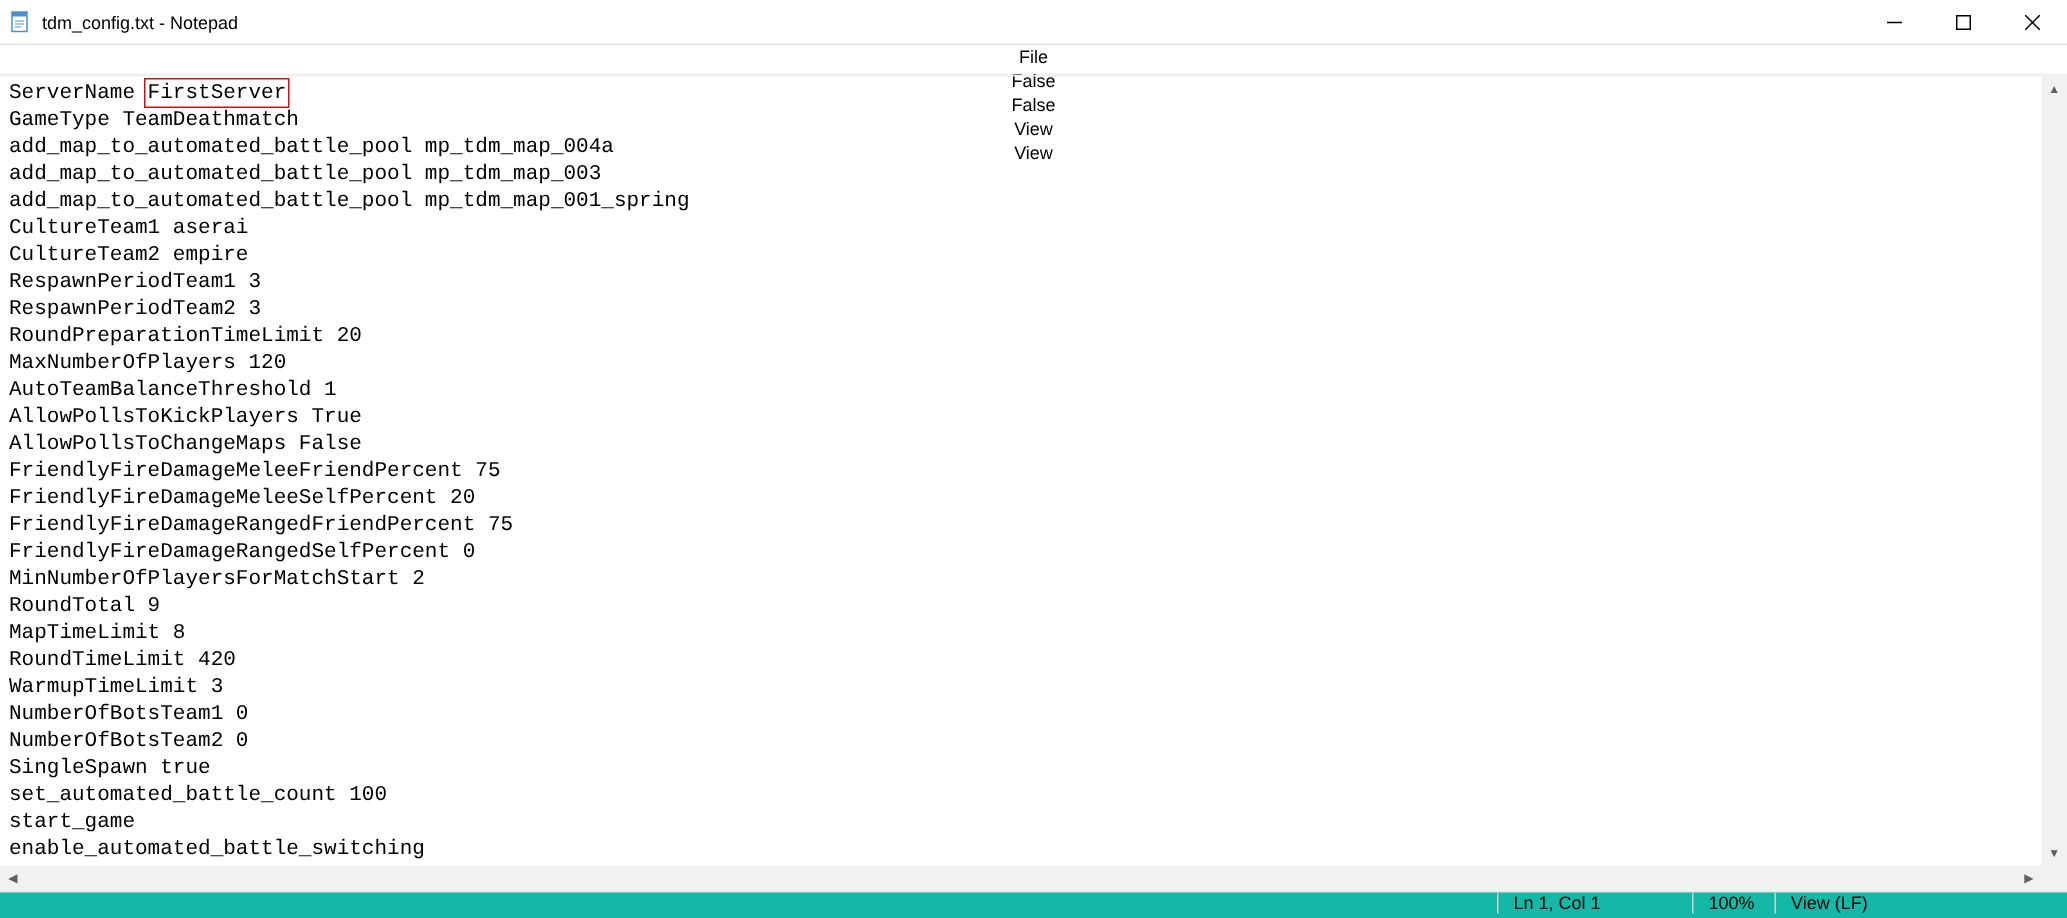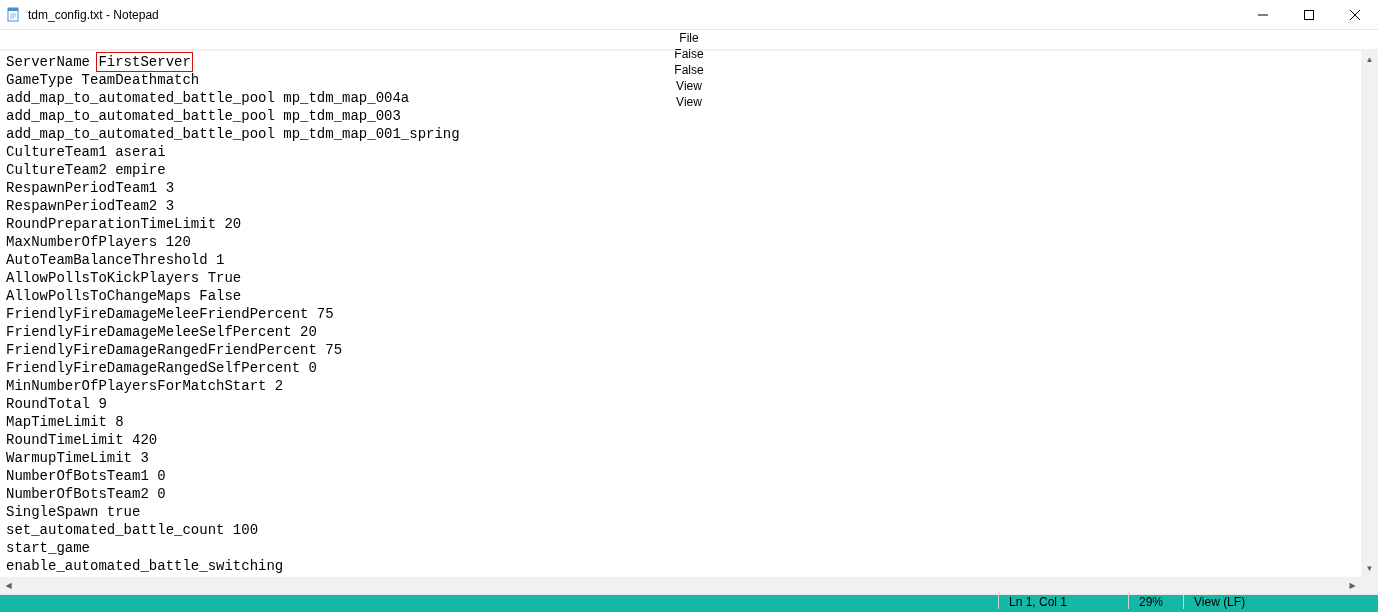--- a/index.html
+++ b/index.html
@@ -223,16 +223,16 @@
     <div class="arrow">◀</div>
     <div class="track"></div>
     <div class="arrow">▶</div>
   </div>
   <div class="corner"></div>
 </div>
 
 <div class="statusbar">
   <div class="pad"></div>
   <div class="cell caret">Ln 1, Col 1</div>
-  <div class="cell zoom">29%</div>
+  <div class="cell zoom">100%</div>
   <div class="cell eol">View (LF)</div>
   <div class="cell enc">UTF-8</div>
 </div>
 
 </body></html>

